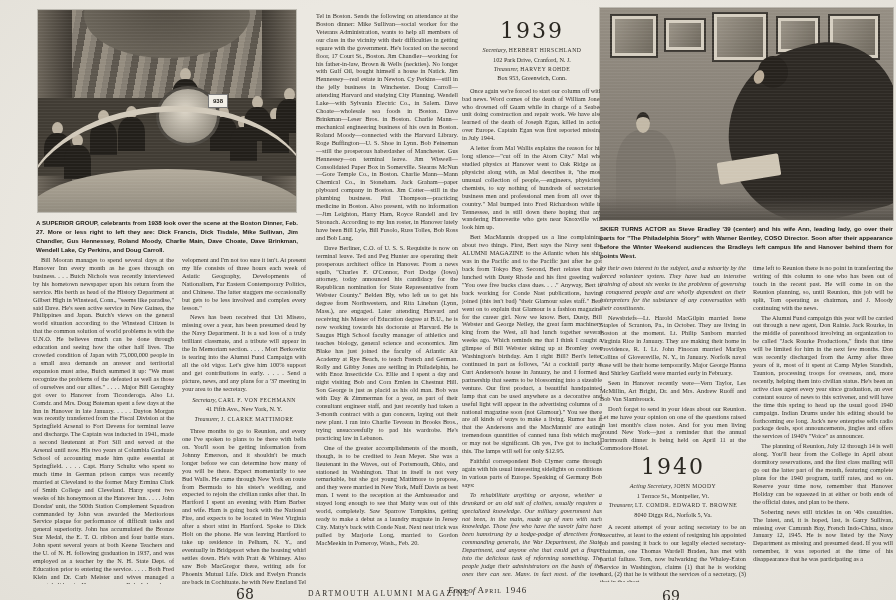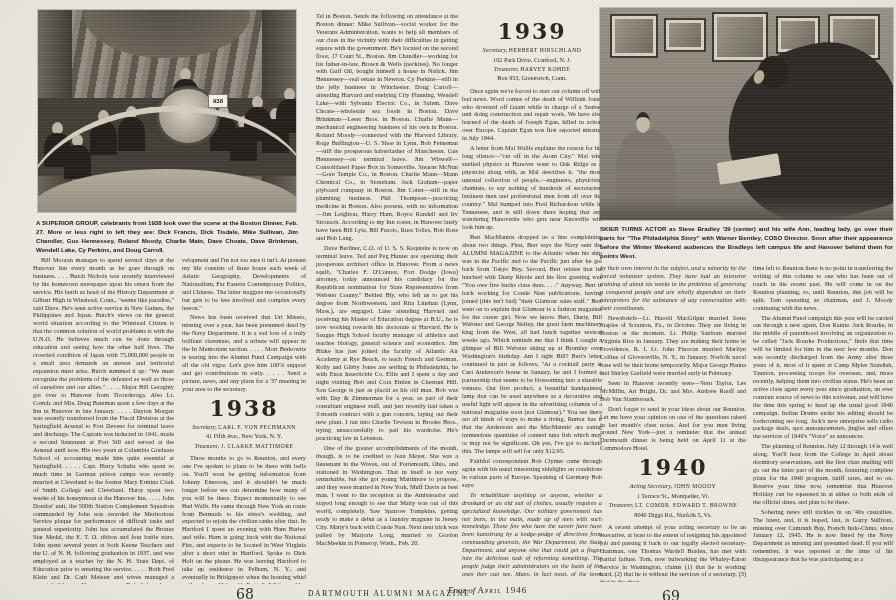--- a/index.html
+++ b/index.html
@@ -3,21 +3,21 @@
 <meta charset="utf-8">
 <style>
   html,body{margin:0;padding:0;background:#efede7;}
   #spread{position:relative;width:896px;height:600px;overflow:hidden;
     background:radial-gradient(ellipse at 50% 45%, #ebe8e1 60%, #e3e0d8 100%);
     font-family:"Liberation Serif", serif;color:#2e2b26;}
   .col{position:absolute;overflow:hidden;}
   .para{font-size:6.3px;line-height:1.26;text-align:justify;margin:0 0 2px 0;color:#302d27;}
   .ind{text-indent:8px;}
   .italic{font-style:italic;}
-  .year{font-family:"DejaVu Serif", serif;font-size:22px;font-weight:700;letter-spacing:2px;
+  .year{font-family:"DejaVu Serif", serif;font-size:22px;font-weight:400;letter-spacing:2px;
     text-align:center;color:#2b2822;margin:4px 0 3px 0;line-height:1;}
   .officers{text-align:center;font-size:6.2px;line-height:1.5;margin-bottom:4px;color:#302d27;}
   .role{font-style:italic;}
   .oname{font-size:5.7px;letter-spacing:.5px;}
   .addr{font-size:6.2px;}
   .caption{position:absolute;font-family:"Liberation Sans", sans-serif;font-weight:bold;
     font-size:6.1px;line-height:1.5;color:#23211c;text-align:justify;}
   .photo{position:absolute;overflow:hidden;box-shadow:0 0 0 1px rgba(60,55,45,.25);}
   .photo *{position:absolute;}
   .grain{position:absolute;inset:0;background:repeating-linear-gradient(0deg,rgba(255,255,255,.05) 0 1px,transparent 1px 3px);pointer-events:none;}
@@ -86,21 +86,20 @@
 
   <div class="caption" style="left:36px;top:218px;width:262px;height:34px;">A SUPERIOR GROUP, celebrants from 1938 look over the scene at the Boston Dinner, Feb. 27. More or less right to left they are: Dick Francis, Dick Tisdale, Mike Sullivan, Jim Chandler, Gus Hennessey, Roland Moody, Charlie Main, Dave Choate, Dave Brinkman, Wendell Lake, Cy Perkins, and Doug Carroll.</div>
 
   <div class="col" style="left:33px;top:256px;width:141px;height:328px;">
     <p class="para ind">Bill Mooran manages to spend several days at the Hanover Inn every month as he goes through on business. . . . Butch Nichols was recently interviewed by his hometown newspaper upon his return from the service. His berth as head of the History Department at Gilbert High in Winstead, Conn., "seems like paradise," said Dave. He's seen active service in New Guinea, the Philippines and Japan. Butch's views on the general world situation according to the Winstead Citizen is that the common solution of world problems is with the U.N.O. He believes much can be done through education and seeing how the other half lives. The crowded condition of Japan with 75,000,000 people in a small area demands an answer and territorial expansion must arise, Butch summed it up: "We must recognize the problems of the defeated as well as those of ourselves and our allies." . . . . Major Bill Geraghty got over to Hanover from Ticonderoga. Also Lt. Comdr. and Mrs. Doug Bateman spent a few days at the Inn in Hanover in late January. . . . . Dayton Morgan was recently transferred from the Fiscal Division at the Springfield Arsenal to Fort Devens for terminal leave and discharge. The Captain was inducted in 1941, made a second lieutenant at Fort Sill and served at the Arsenal until now. His two years at Columbia Graduate School of accounting made him quite essential at Springfield. . . . . Capt. Harry Schultz who spent so much time in German prison camps was recently married at Cleveland to the former Mary Ermina Clark of Smith College and Cleveland. Harry spent two weeks of his honeymoon at the Hanover Inn. . . . . John Dondas' unit, the 500th Station Complement Squadron commanded by John was awarded the Meritorious Service plaque for performance of difficult tasks and general superiority. John has accumulated the Bronze Star Medal, the E. T. O. ribbon and four battle stars. John spent several years at both Keene Teachers and the U. of N. H. following graduation in 1937, and was employed as a teacher by the N. H. State Dept. of Education prior to entering the service. . . . . Both Fred Klein and Dr. Carb Meister and wives managed a recent holiday in Hanover. . . . . Bob Aylward was married March 2 to Margaret Fayerweather in New Lebanon, N. Y. Margaret, a graduate of Simmons College of Social work, has been a case worker with the Family Society of Boston. Bob is attending the George Washington University School of Government in Washington. "It seems like a good set-up and I enjoy it although I sometimes feel my extreme age when I look at some of the apple-cheeked sophomores. When I applied for my marriage license, I felt a little foolish giving my occupation as 'student'; it sounded like retarded de-</p>
   </div>
 
   <div class="col" style="left:182px;top:256px;width:124px;height:328px;">
     <p class="para">velopment and I'm not too sure it isn't. At present my life consists of three hours each week of Asiatic Geography, Developments of Nationalism, Far Eastern Contemporary Politics, and Chinese. The latter staggers me occasionally but gets to be less involved and complex every lesson."</p>
     <p class="para ind">News has been received that Uri Misero, missing over a year, has been presumed dead by the Navy Department. It is a sad loss of a truly brilliant classmate, and a tribute will appear in the In Memoriam section. . . . . Mort Berkowitz is tearing into the Alumni Fund Campaign with all the old vigor. Let's give him 100% support and get contributions in early. . . . . Send a picture, news, and any plans for a '37 meeting in your area to the secretary.</p>
-    <div class="year">1938</div>
     <div class="officers">
       <div><span class="role">Secretary,</span> <span class="oname">CARL F. VON FECHMANN</span></div>
       <div class="addr">41 Fifth Ave., New York, N. Y.</div>
       <div><span class="role">Treasurer,</span> <span class="oname">J. CLARKE MATTIMORE</span></div>
     </div>
     <p class="para ind">Three months to go to Reunion, and every one I've spoken to plans to be there with bells on. You'll soon be getting information from Johnny Emerson, and it shouldn't be much longer before we can determine how many of you will be there. Expect momentarily to see Bud Walls. He came through New York en route from Bermuda to his sister's wedding, and expected to rejoin the civilian ranks after that. In Hartford I spent an evening with Ham Barber and wife. Ham is going back with the National Fire, and expects to be located in West Virginia after a short stint in Hartford. Spoke to Dick Holt on the phone. He was leaving Hartford to take up residence in Pelham, N. Y., and eventually in Bridgeport when the housing whirl settles down. He's with Pratt &amp; Whitney. Also saw Bob MacGregor there, writing ads for Phoenix Mutual Life. Dick and Evelyn Francis are back in Cochituate, he with New England Tel and</p>
   </div>
 
   <div class="col" style="left:316px;top:12px;width:142px;height:572px;">
     <p class="para">Tel in Boston. Sends the following on attendance at the Boston dinner: Mike Sullivan—social worker for the Veterans Administration, wants to help all members of our class in the vicinity with their difficulties in getting square with the government. He's located on the second floor, 17 Court St., Boston. Jim Chandler—working for his father-in-law, Brown &amp; Wells (neckties). No longer with Gulf Oil, bought himself a house in Natick. Jim Hennessey—real estate in Newton. Cy Perkins—still in the jelly business in Winchester. Doug Carroll—attending Harvard and studying City Planning. Wendell Lake—with Sylvania Electric Co., in Salem. Dave Choate—wholesale sea foods in Boston. Dave Brinkman—Leser Bros. in Boston. Charlie Mann—mechanical engineering business of his own in Boston. Roland Moody—connected with the Harvard Library. Roge Buffington—U. S. Shoe in Lynn. Bob Feineman—still the prosperous haberdasher of Manchester. Gus Hennessey—on terminal leave. Jim Wiswell—Consolidated Paper Box in Somerville. Stearns McNun—Gore Temple Co., in Boston. Charlie Mann—Mann Chemical Co., in Stoneham. Jack Graham—paper plyboard company in Boston. Jim Cotter—still in the plumbing business. Phil Thompson—practicing medicine in Boston. Also present, with no information—Jim Leighton, Harry Ham, Royce Randell and Irv Stronach. According to my Inn roster, in Hanover lately have been Bill Lyle, Bill Fusolo, Russ Tolles, Bob Ross and Bob Lang.</p>

